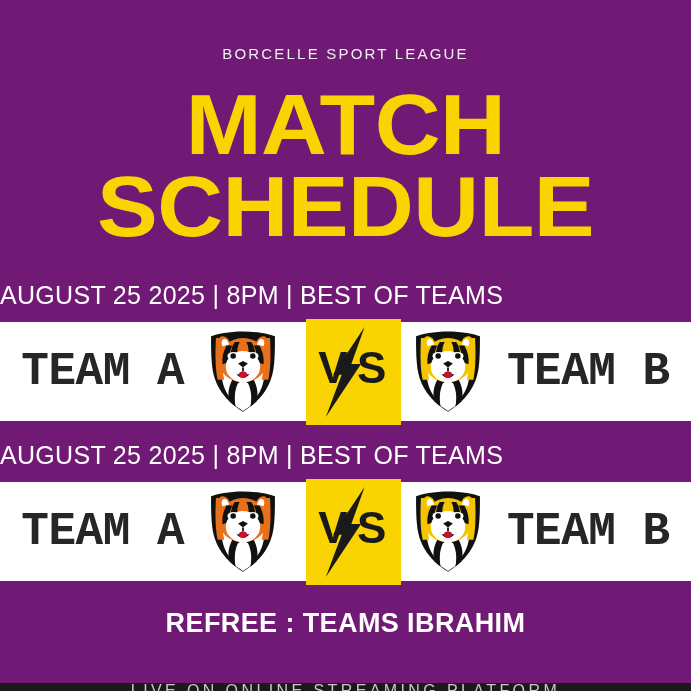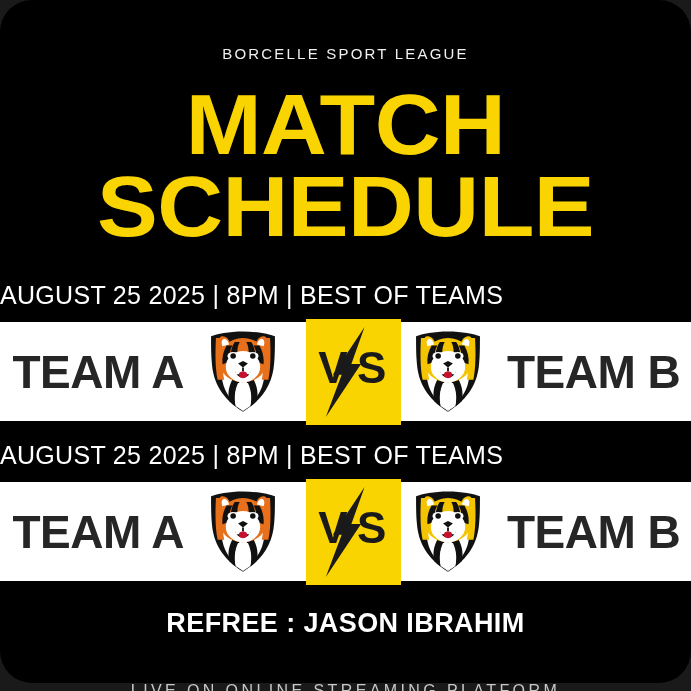--- a/index.html
+++ b/index.html
@@ -7,24 +7,23 @@
   body {
     width:691px; height:691px;
     background:#1a1a1a;
     font-family:"Liberation Sans", sans-serif;
     overflow:hidden;
     position:relative;
   }
 
   .poster {
     width:691px; height:683px;
-    background:#000000;
+    background:#701a75;
     display:flex; flex-direction:column;
     position:relative;
-    border-radius:32px;
   }
 
   
   .league-name {
     text-align:center;
     color:#f0f0f0;
     font-size:15px;
     font-weight:400;
     letter-spacing:2.2px;
     margin-top:45px;
@@ -71,21 +70,21 @@
     height:100%;
   }
   .side-left  { justify-content:flex-end; padding-right:22px; gap:18px; }
   .side-right { justify-content:flex-start; padding-left:6px; gap:18px; }
 
   .team-name {
     color:#262626;
     font-size:46px;
     font-weight:700;
     letter-spacing:-0.5px;
-    font-family:Liberation Sans, sans-serif;
+    font-family:Liberation Mono, monospace;
     white-space:nowrap;
   }
 
   .logo { width:82px; height:86px; flex:none; display:block; }
 
   
   .vs-badge {
     width:95px;
     height:106px;
     background:#fad400;
@@ -299,18 +298,18 @@
           <path d="M41 52 C44 58 56 58 59 52 C57 62 43 62 41 52 Z" fill="#111111"></path>
           <ellipse cx="50" cy="56" rx="5" ry="4" fill="#c8102e"></ellipse>
           <path d="M42 50 L45 55 L41 56 Z" fill="#ffffff"></path>
           <path d="M58 50 L55 55 L59 56 Z" fill="#ffffff"></path>
         </svg>
       </span>
       <span class="team-name">TEAM B</span>
     </div>
   </div>
 
-  <div class="referee">REFREE : JASON IBRAHIM</div>
+  <div class="referee">REFREE : TEAMS IBRAHIM</div>
   <div class="divider"></div>
 
   <div class="footer-line">LIVE ON ONLINE STREAMING PLATFORM</div>
 
 </div>
 
 </body></html>

